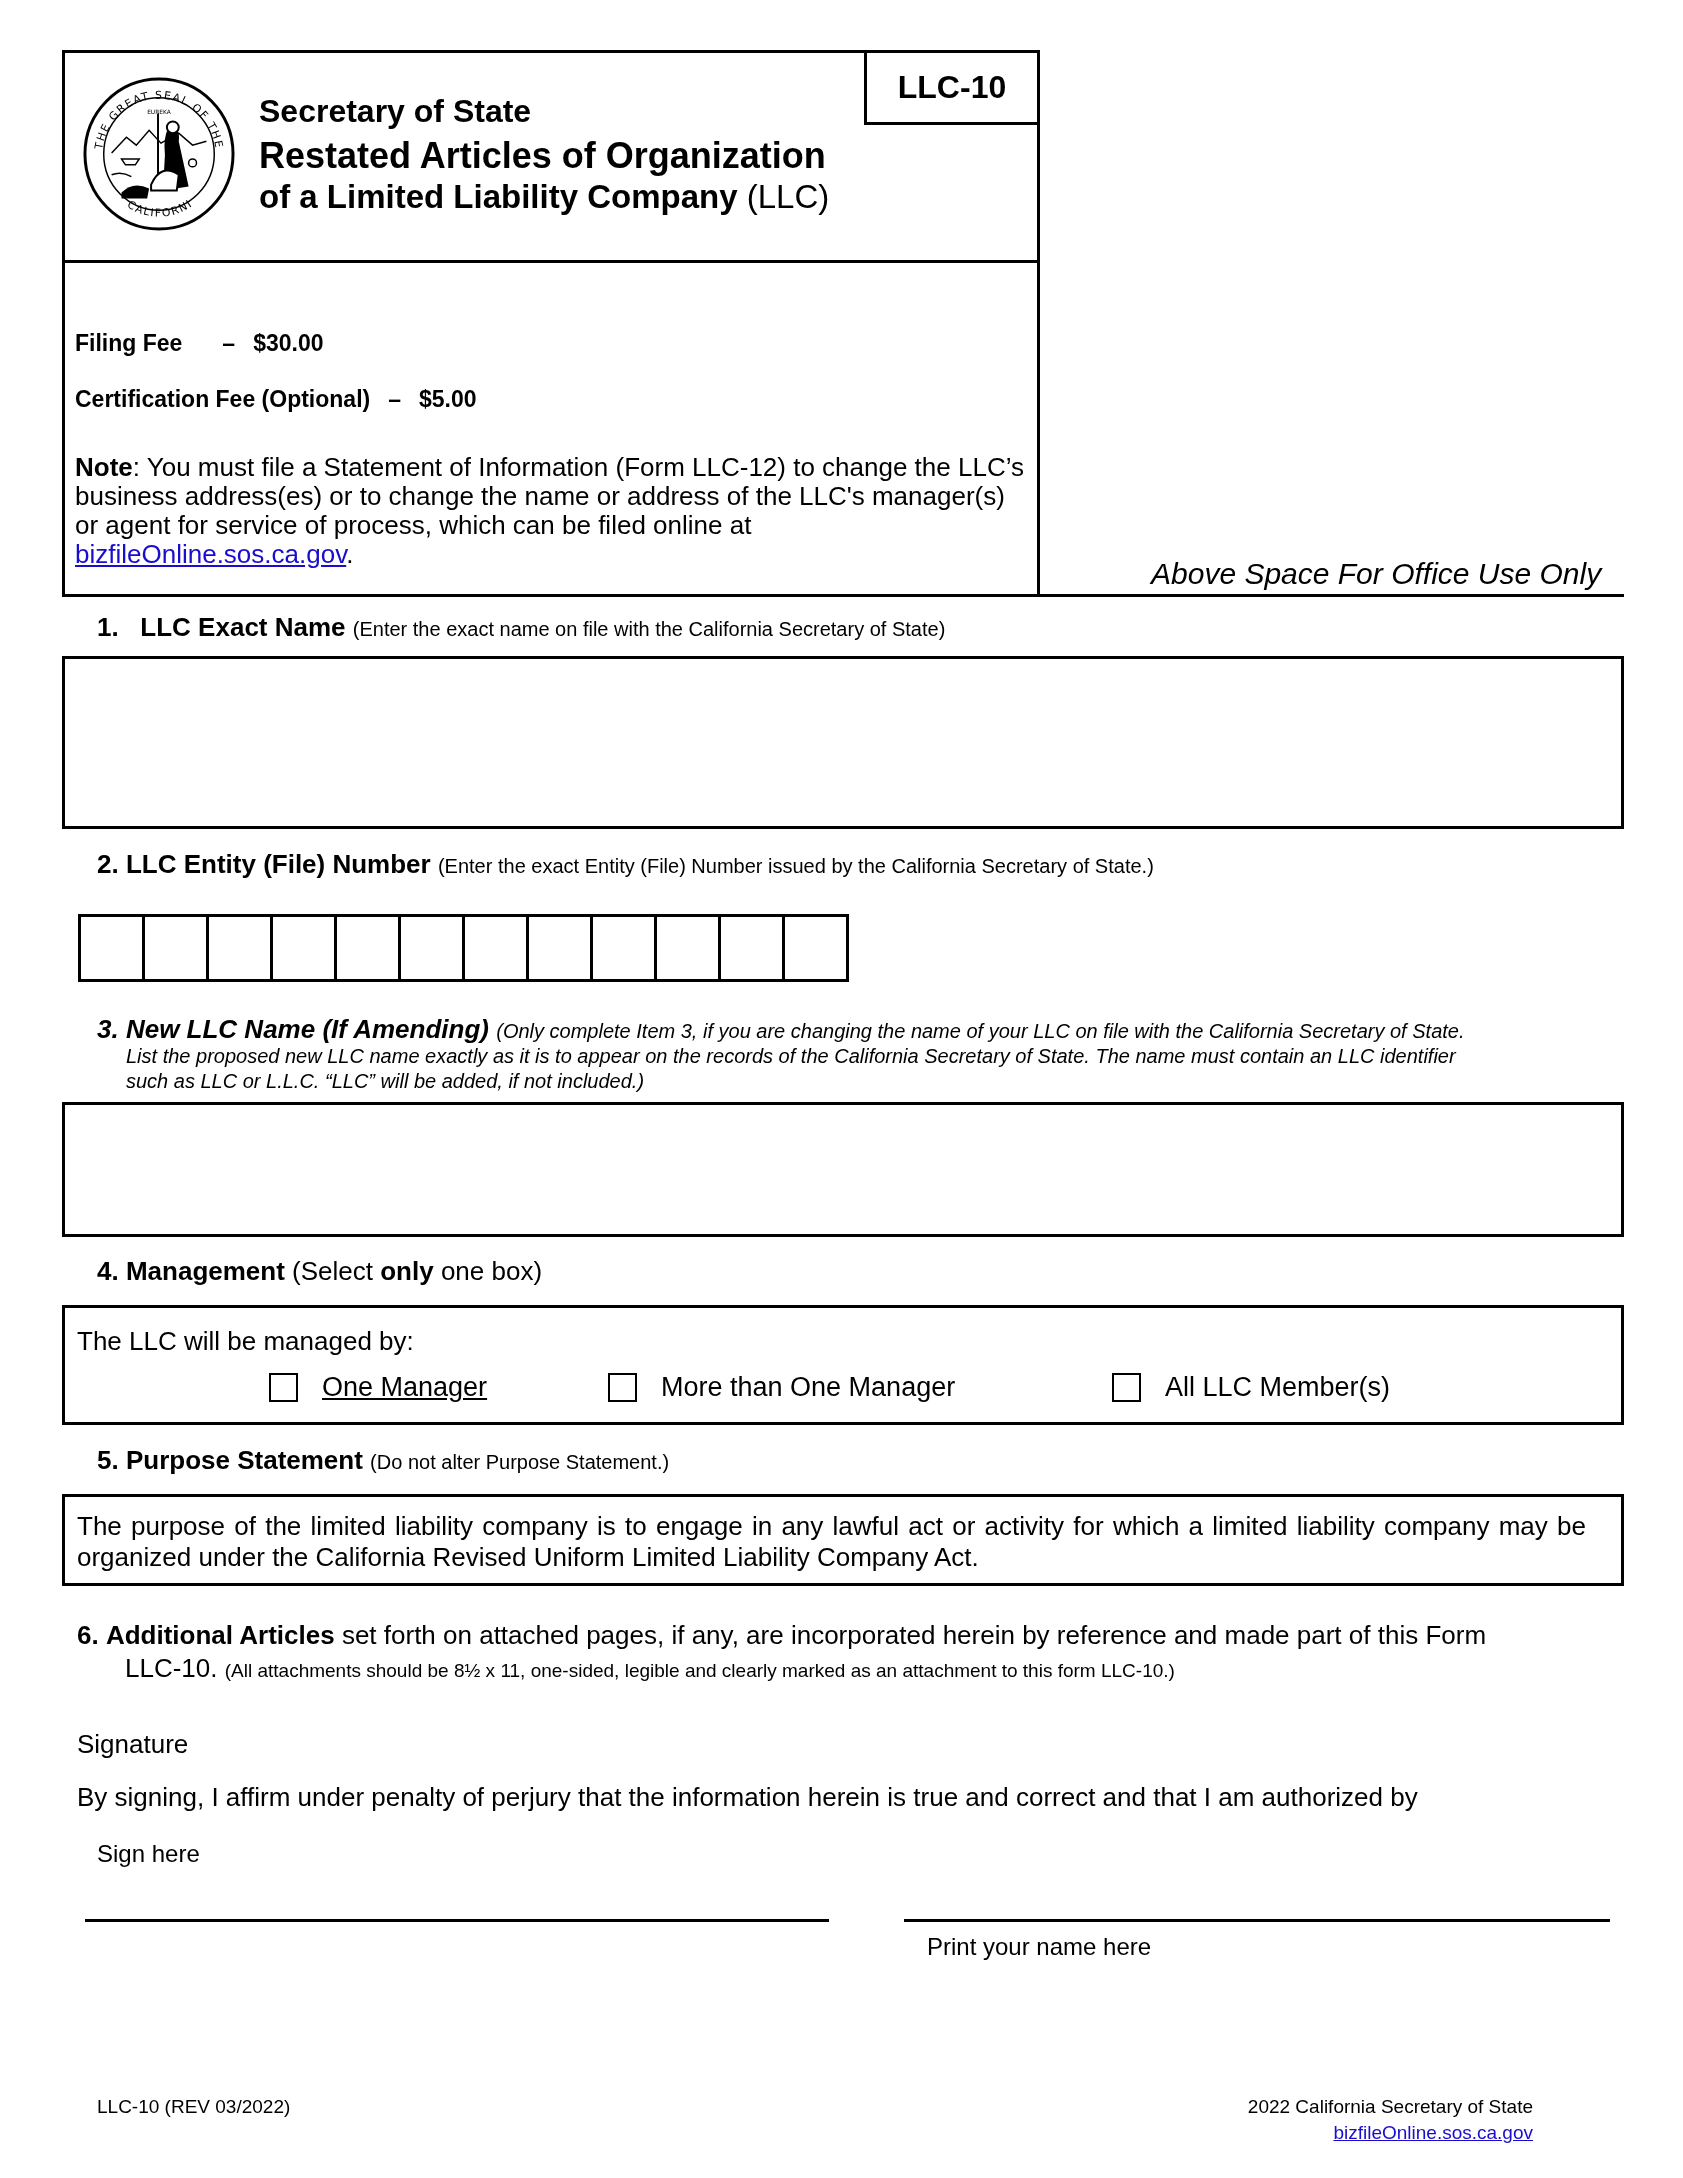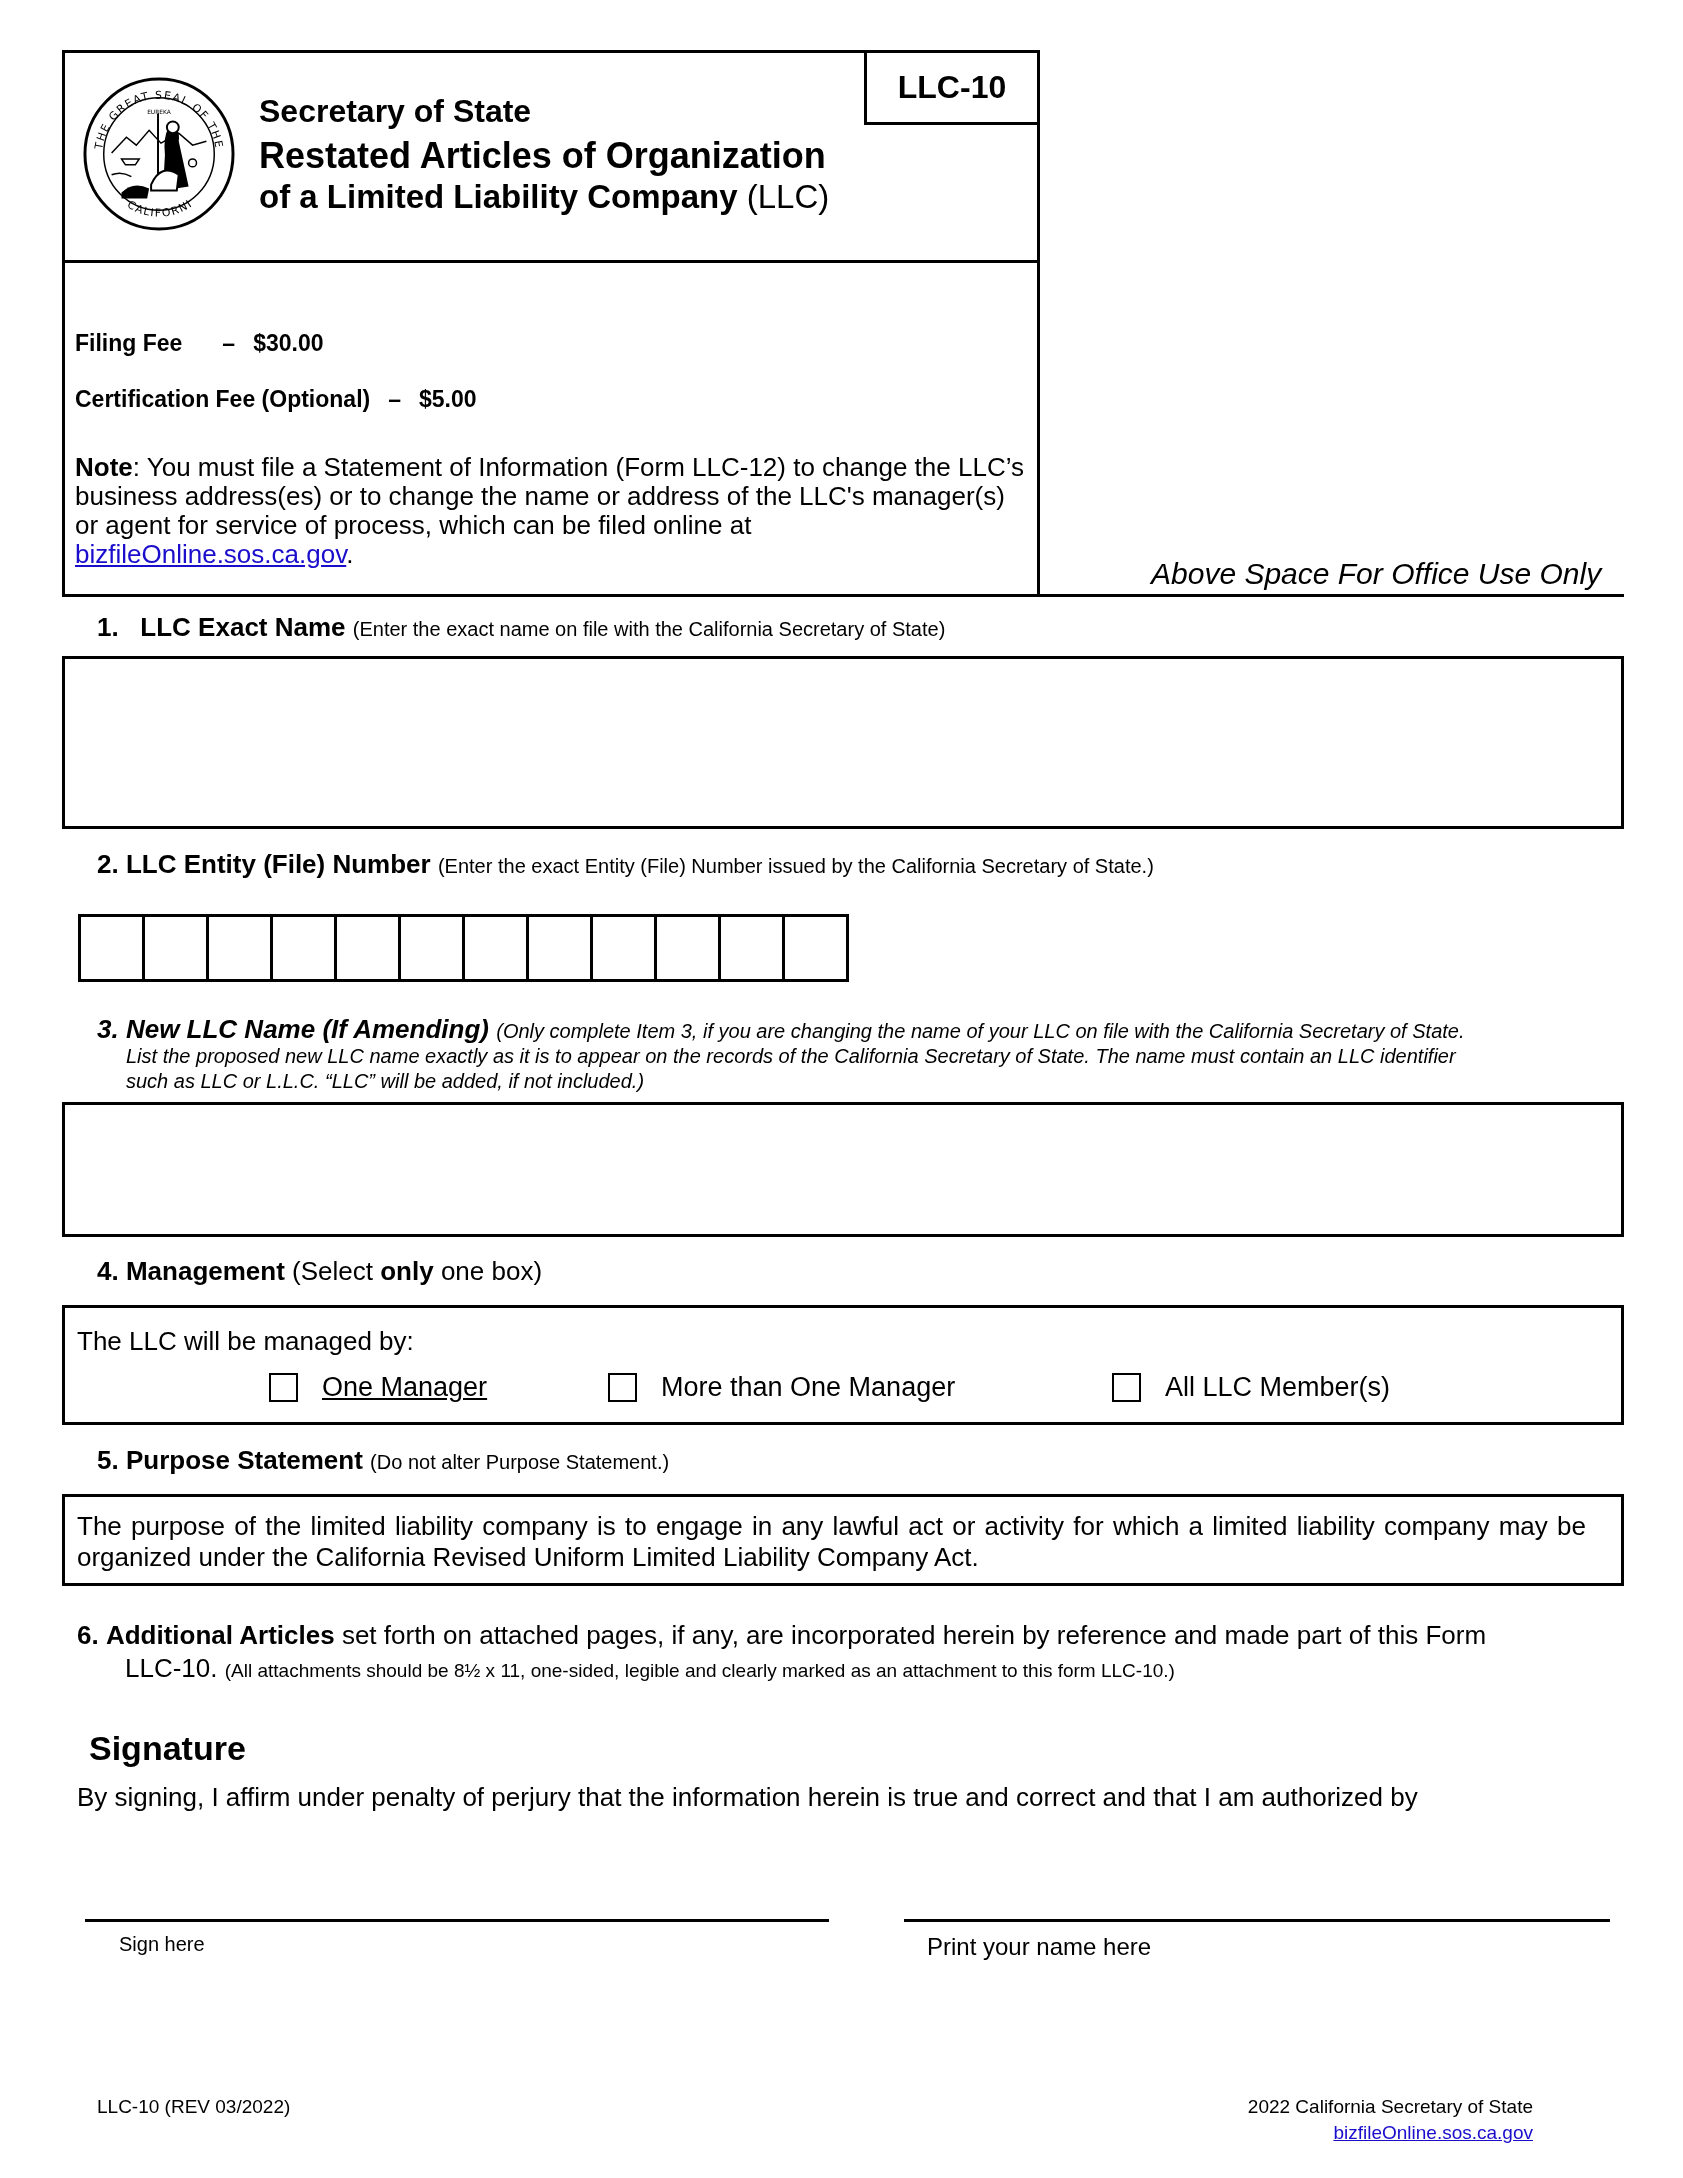--- a/index.html
+++ b/index.html
@@ -58,25 +58,25 @@
   #opt3 { left: 1078px; padding-left: 34px; }
 
   #s5-head { left: 77px; top: 1445px; }
   #s5-box { left: 62px; top: 1494px; width: 1562px; height: 92px; border: 3px solid #000; }
   #s5-text { left: 77px; top: 1511px; width: 1509px; font-size: 26px; line-height: 31px; text-align: justify; text-align-last: left; }
 
   #s6-text { left: 77px; top: 1619px; width: 1535px; font-size: 26px; line-height: 33px; }
   #s6-text .hint { font-size: 19px; }
   #s6-line2 { padding-left: 48px; }
 
-  #sig-head { left: 77px; top: 1729px; font-size: 34px; font-weight: bold; margin-left: 12px; }
+  #sig-head { left: 77px; top: 1729px; font-size: 26px; font-weight: normal; }
   #sig-text { left: 77px; top: 1774px; width: 1544px; font-size: 26px; line-height: 47px; }
   #sig-line-1 { left: 85px; top: 1919px; width: 744px; height: 0; border-top: 3px solid #000; }
   #sig-line-2 { left: 904px; top: 1919px; width: 706px; height: 0; border-top: 3px solid #000; }
-  #sig-label-1 { left: 97px; top: 1933px; font-size: 20px; margin-left: 22px; }
+  #sig-label-1 { left: 97px; top: 1840px; font-size: 24px; }
   #sig-label-2 { left: 927px; top: 1933px; font-size: 24px; }
 
   #footer-left { left: 97px; top: 2096px; font-size: 19px; }
   #footer-right { right: 150px; top: 2094px; font-size: 19px; text-align: right; line-height: 26px; }
 </style>
 </head>
 <body>
 
 <div id="header-box" class="abs"></div>
 <div id="header-divider" class="abs"></div>

